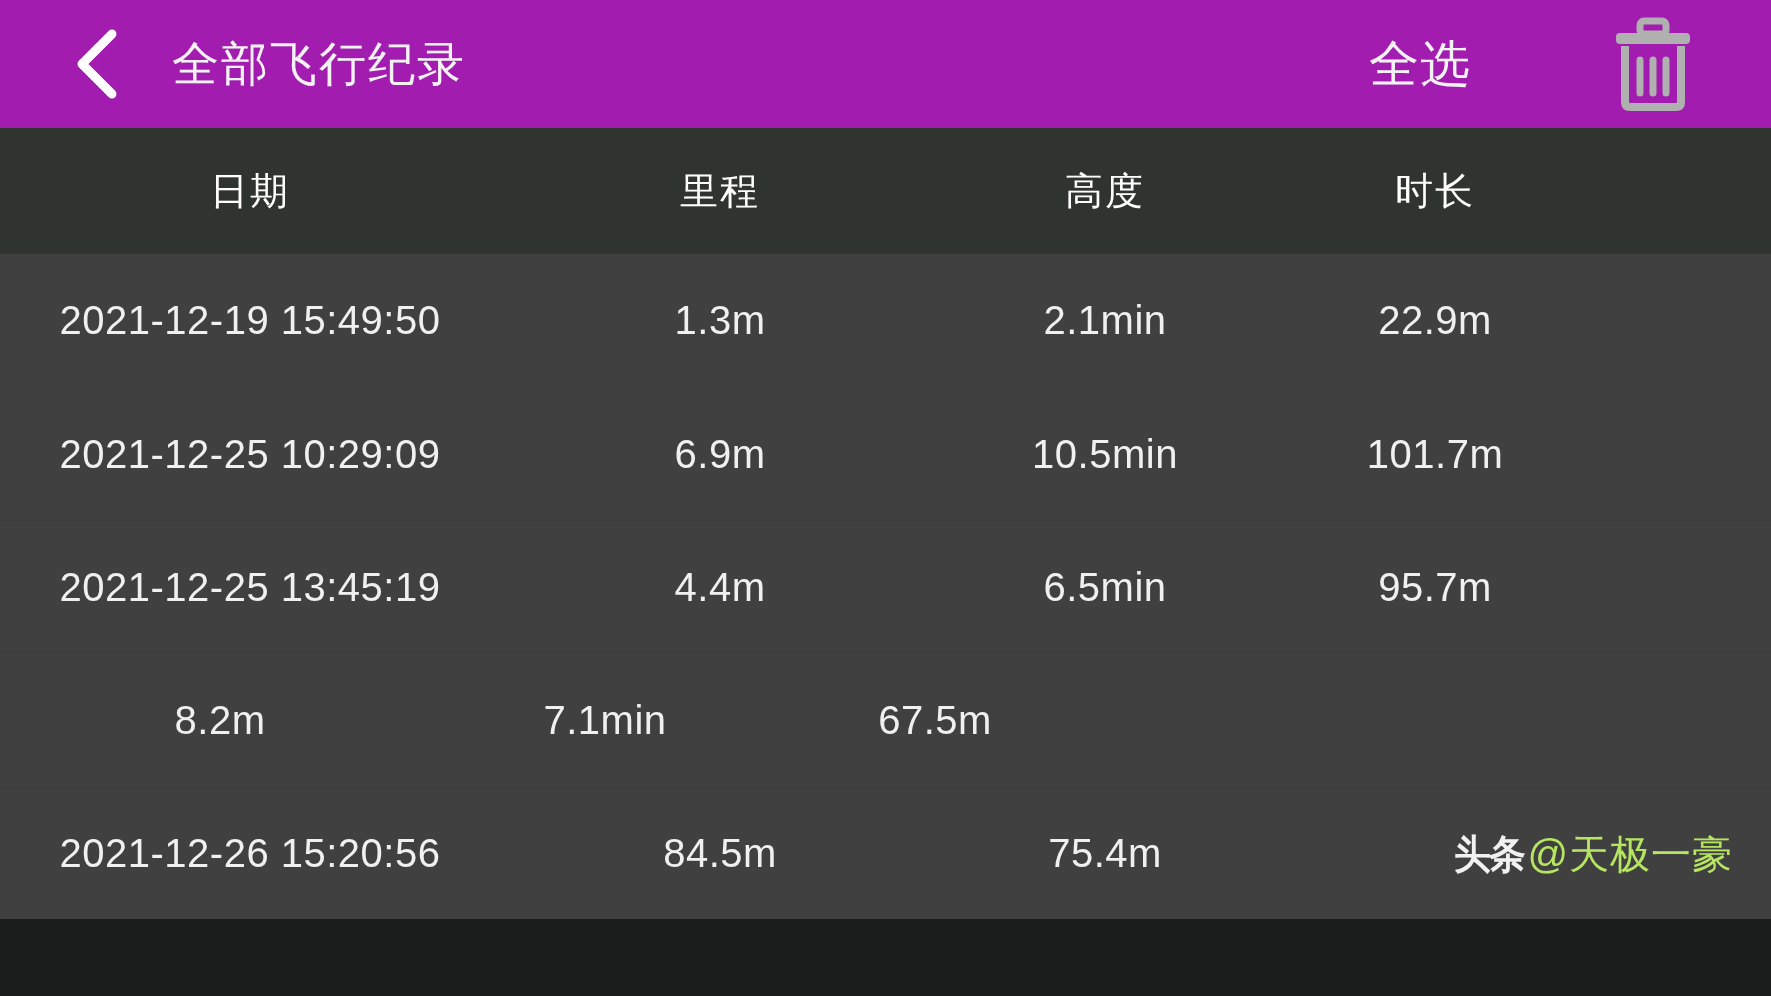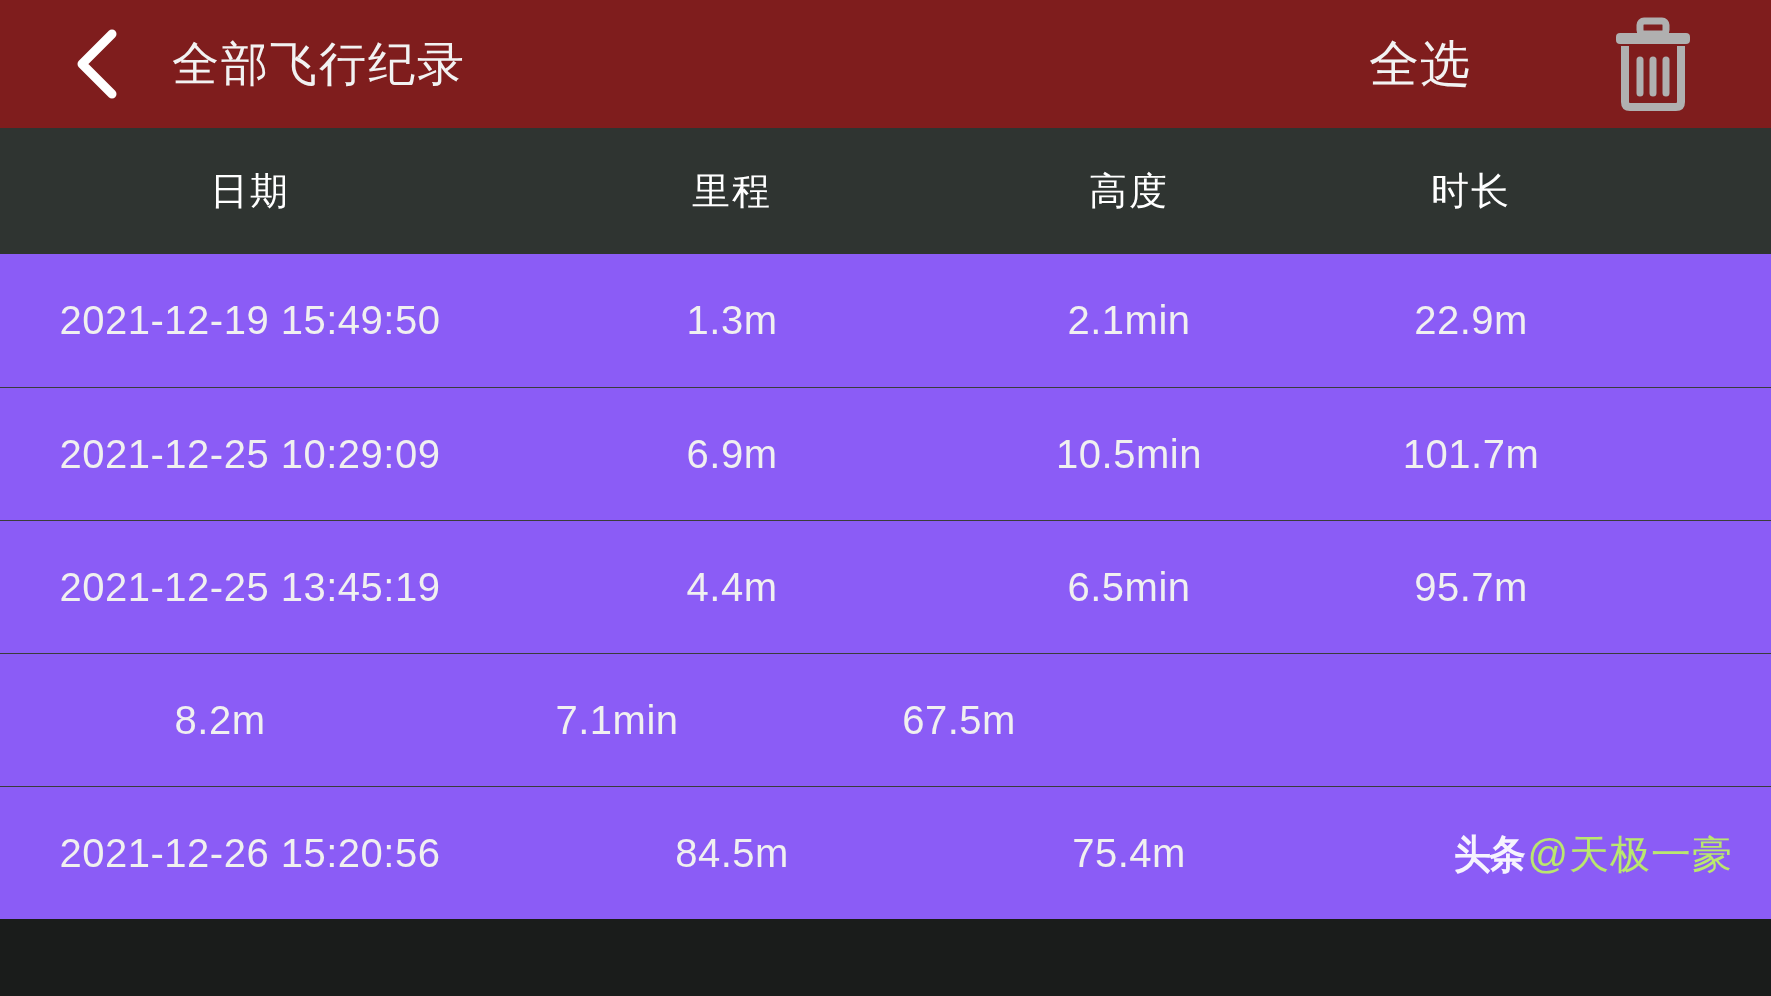--- a/index.html
+++ b/index.html
@@ -9,21 +9,21 @@
     background:#1a1c1b;
     font-family:"Liberation Sans","DejaVu Sans",sans-serif;
     overflow:hidden;
   }
   .screen { position:relative; width:1771px; height:996px; background:#1a1c1b; }
 
   
   .navbar {
     position:relative;
     height:128px;
-    background:#7f1d1d;
+    background:#a21caf;
     display:flex;
     align-items:center;
     padding:0 0 0 60px;
   }
   .back-btn {
     width:76px; height:76px;
     display:flex; align-items:center; justify-content:center;
     flex:0 0 auto;
     cursor:pointer;
   }
@@ -54,34 +54,33 @@
     cursor:pointer;
   }
   .delete-btn svg { display:block; }
 
   
   .table { width:100%; }
   .row {
     display:flex;
     align-items:center;
     width:100%;
-    gap:12px;
   }
   .head-row {
     height:126px;
     background:#2f3431;
   }
   .head-row .cell {
     font-size:38px;
     color:#ffffff;
     letter-spacing:2px;
   }
   .data-row {
     height:133px;
-    background:#8b5cf6;
+    background:#404040;
     border-top:1px solid #3a3d3b;
     cursor:pointer;
     align-items:center;
   }
   .data-row.first { border-top:none; }
   .data-row .cell {
     font-size:40px;
     color:#f0f0f0;
     letter-spacing:0.5px;
     white-space:nowrap;

